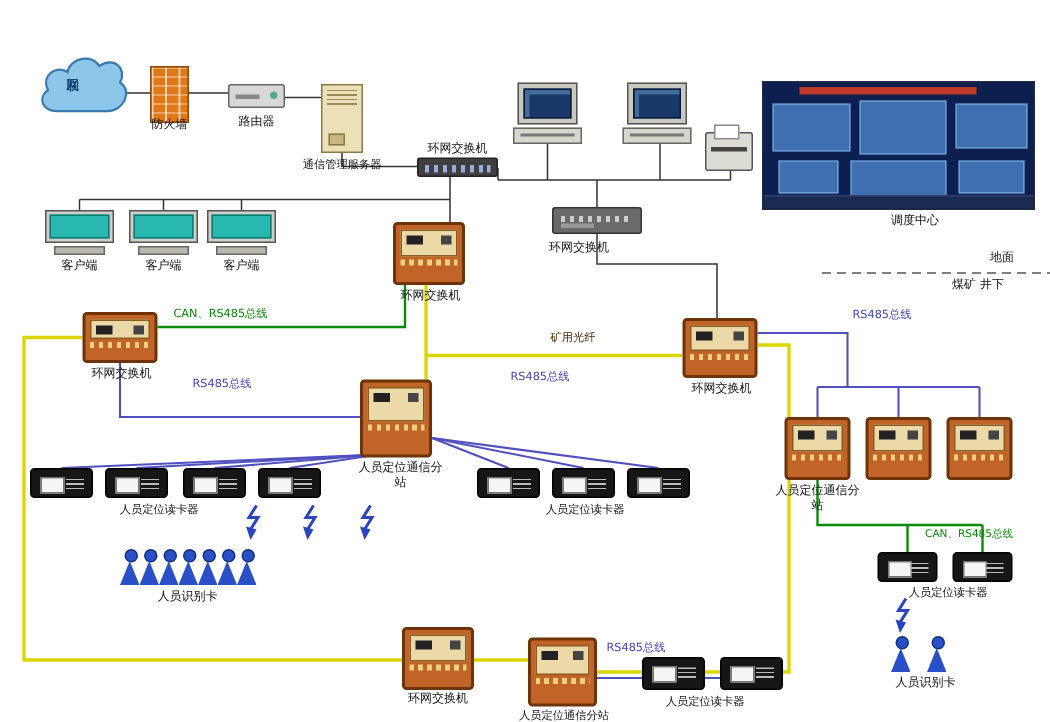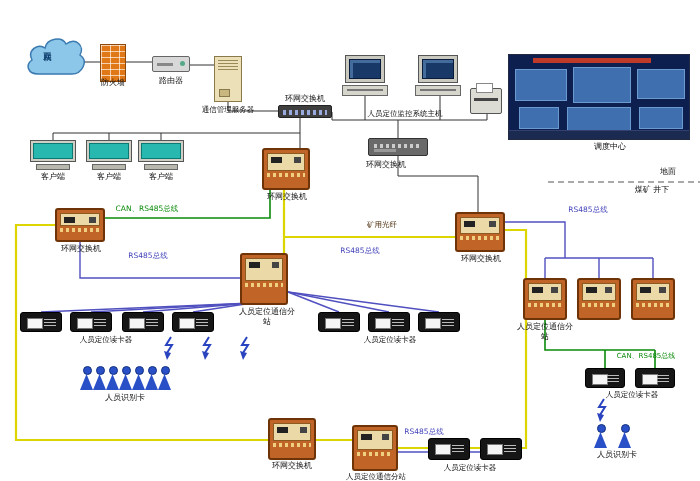--- a/index.html
+++ b/index.html
@@ -251,21 +251,20 @@
   <div class="person abs" style="left:132px;top:366px"></div>
   <div class="person abs" style="left:145px;top:366px"></div>
   <div class="person abs" style="left:158px;top:366px"></div>
   <div class="person abs" style="left:594px;top:424px"></div>
   <div class="person abs" style="left:618px;top:424px"></div>
 
   <div class="lbl" style="left:92px;top:78px;width:42px">防火墙</div>
   <div class="lbl" style="left:148px;top:76px;width:46px">路由器</div>
   <div class="lbl s" style="left:194px;top:105px;width:68px">通信管理服务器</div>
   <div class="lbl" style="left:272px;top:94px;width:66px">环网交换机</div>
-  <div class="lbl s" style="left:325px;top:109px;width:160px">人员定位监控系统主机</div>
   <div class="lbl" style="left:584px;top:142px;width:52px">调度中心</div>
   <div class="lbl" style="left:31px;top:172px;width:44px">客户端</div>
   <div class="lbl" style="left:87px;top:172px;width:44px">客户端</div>
   <div class="lbl" style="left:139px;top:172px;width:44px">客户端</div>
   <div class="lbl" style="left:362px;top:160px;width:48px">环网交换机</div>
 
   <div class="lbl" style="left:258px;top:192px;width:58px">环网交换机</div>
   <div class="lbl" style="left:52px;top:244px;width:58px">环网交换机</div>
   <div class="lbl" style="left:452px;top:254px;width:58px">环网交换机</div>
   <div class="lbl" style="left:262px;top:461px;width:60px">环网交换机</div>

